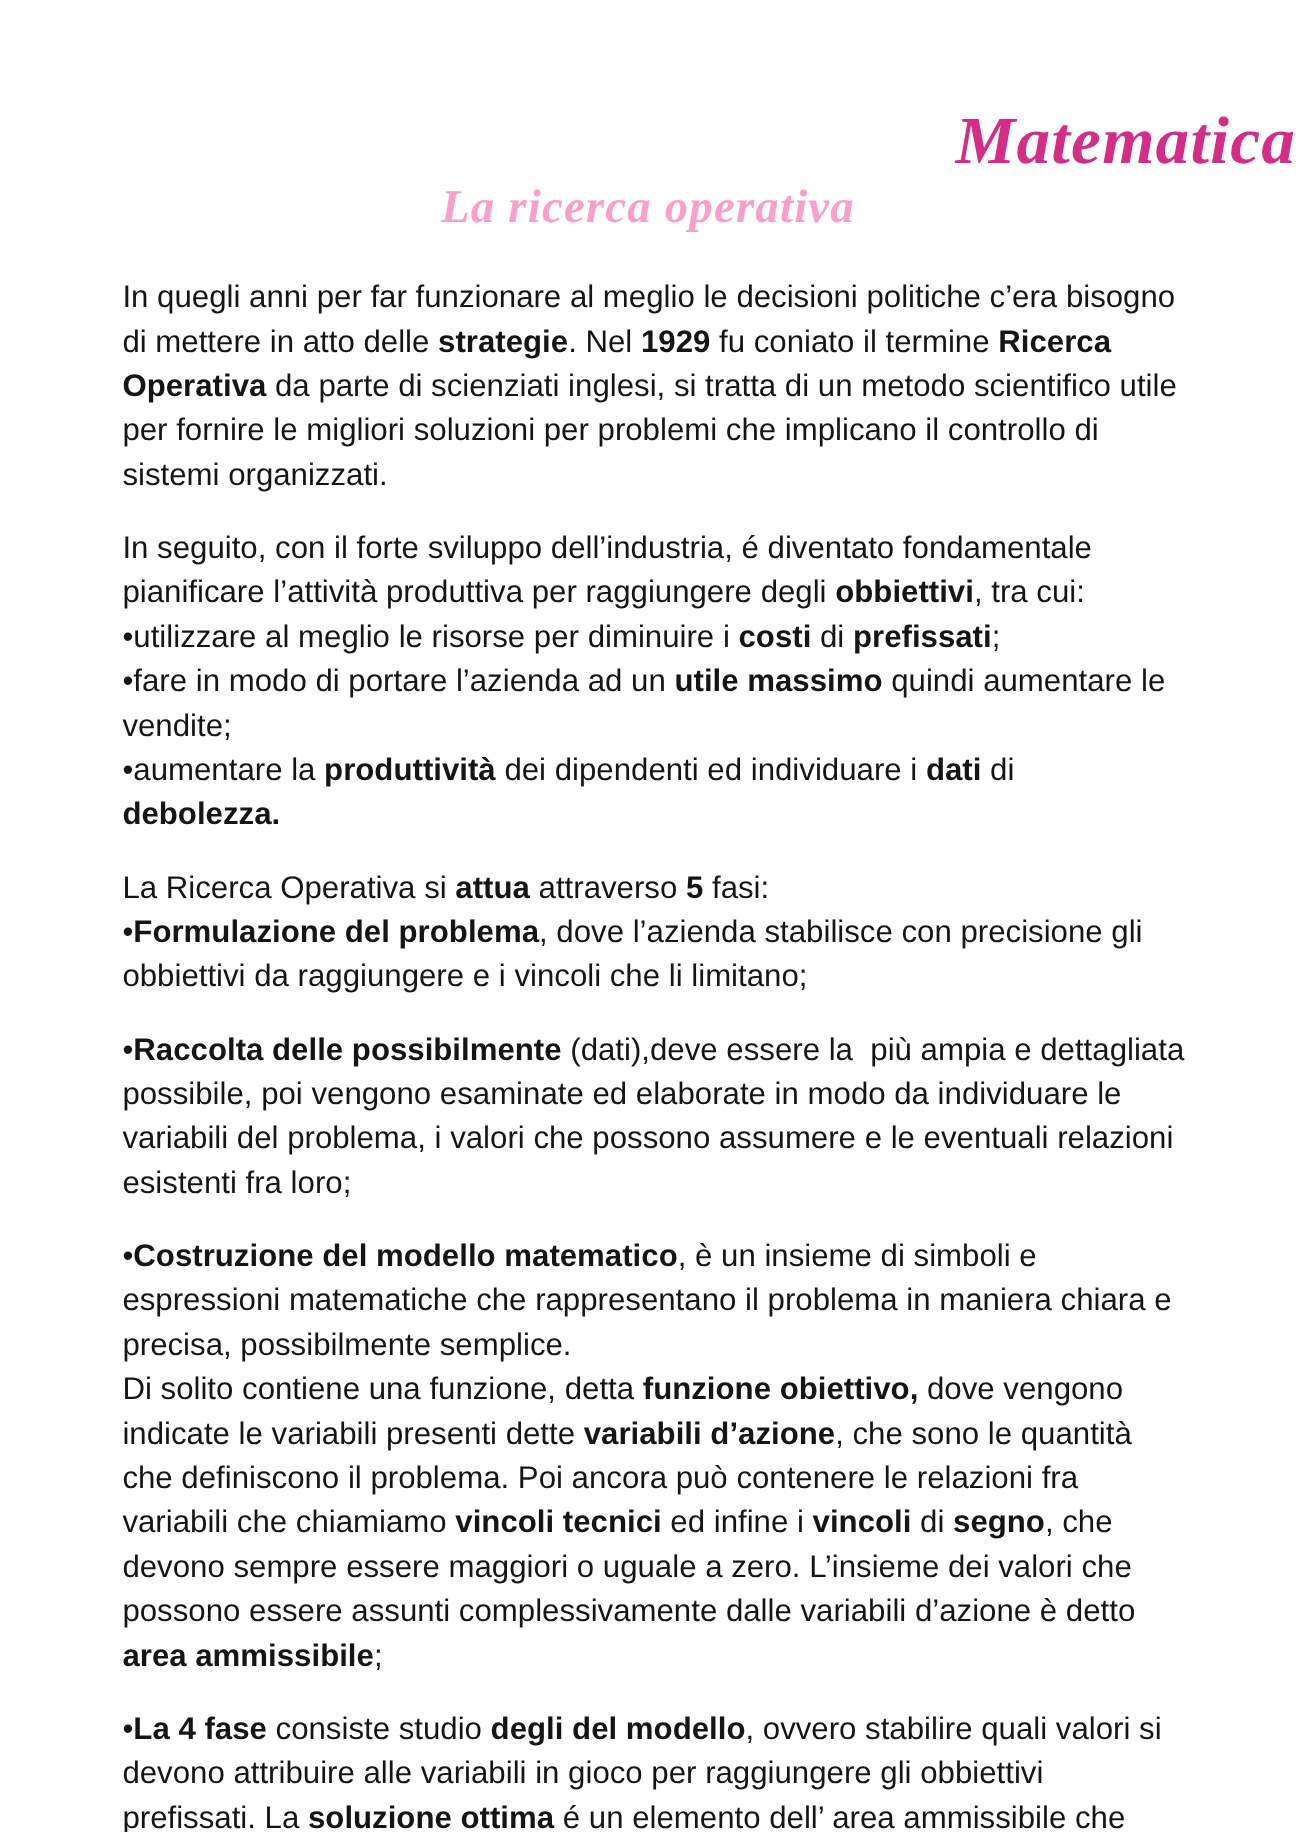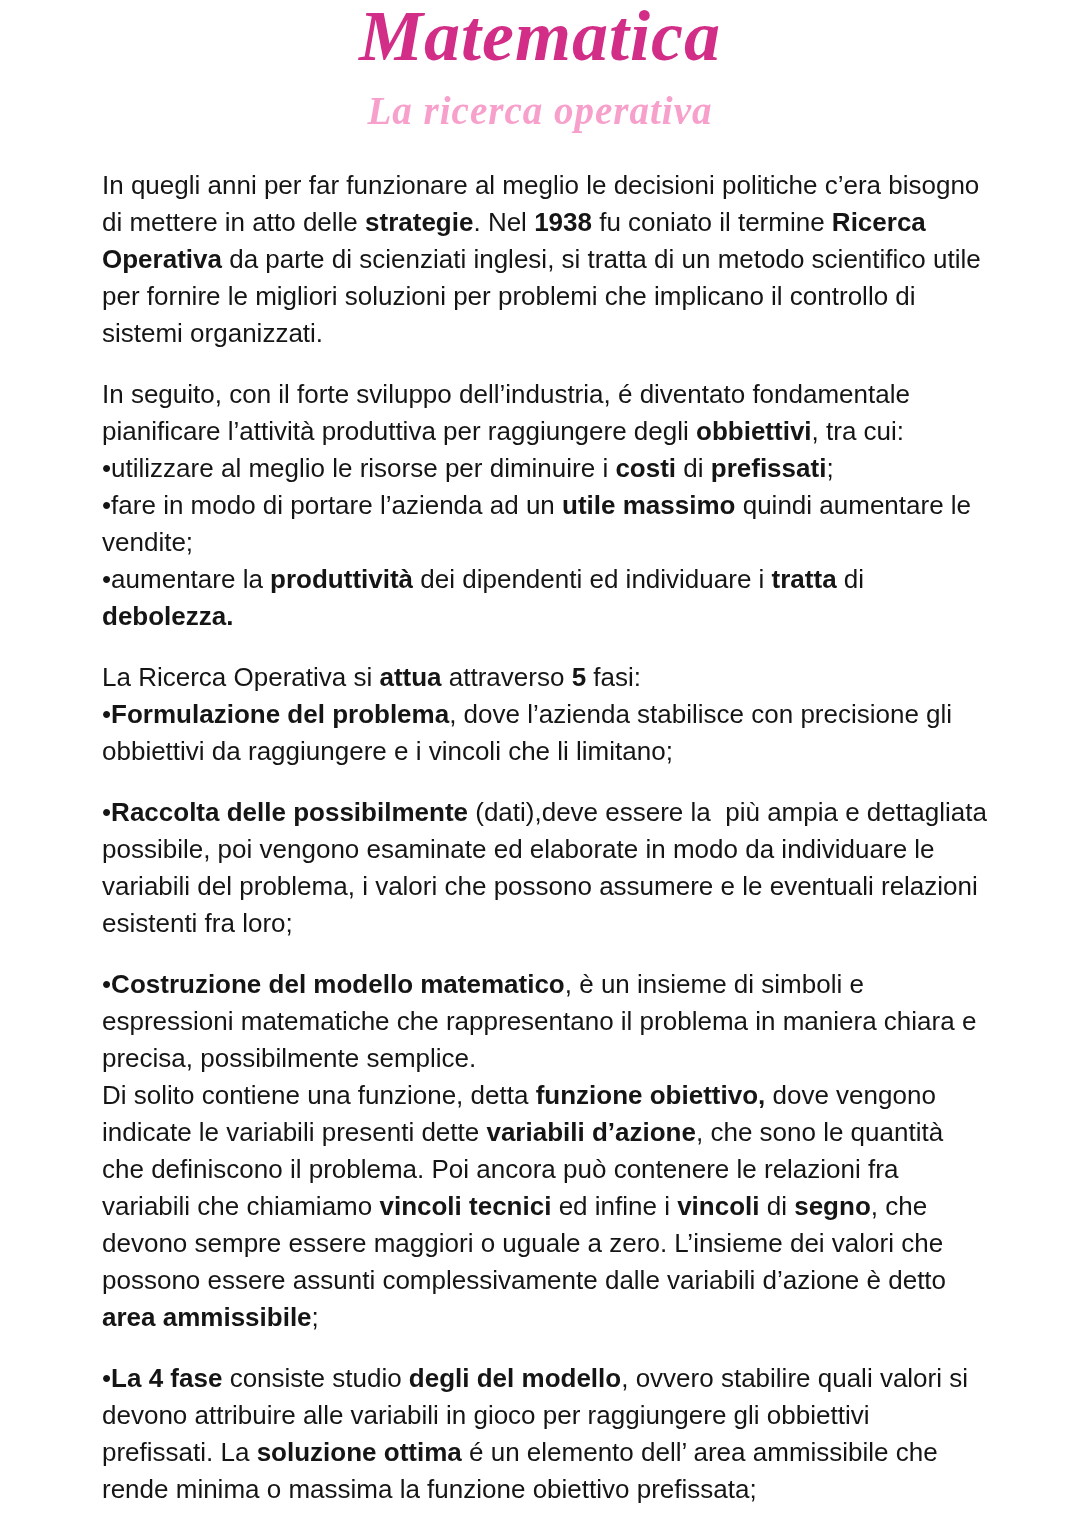--- a/index.html
+++ b/index.html
@@ -6,31 +6,32 @@
   html, body { background: #ffffff; }
   .page {
     position: relative;
     width: 1080px;
     height: 1527px;
     background: #ffffff;
     overflow: hidden;
     font-family: "Liberation Sans", sans-serif;
   }
   .title {
-    text-align: center;
+    margin-top: 90px;
+    text-align: right;
     font-family: "Liberation Serif", serif;
     font-style: italic;
     font-weight: bold;
-    font-size: 72px;
+    font-size: 56px;
     line-height: 1.0;
     letter-spacing: 1px;
     color: #d22e87;
   }
   .subtitle {
-    margin-top: 18px;
+    margin-top: 6px;
     text-align: center;
     font-family: "Liberation Serif", serif;
     font-style: italic;
     font-weight: bold;
     font-size: 39px;
     line-height: 1.1;
     letter-spacing: 1px;
     color: #f7a0cb;
   }
   .doc-body {
@@ -45,29 +46,29 @@
   .run { font-weight: normal; margin-top: 28px; }
   .run.bold { font-weight: bold; }
 </style>
 </head>
 <body>
 
 <div class="page">
   <h1 class="title">Matematica</h1>
   <h2 class="subtitle">La ricerca operativa</h2>
   <div class="doc-body" id="doc-body"><p class="para"><span class="run">In quegli anni per far funzionare al meglio le decisioni politiche c’era bisogno
-di mettere in atto delle </span><span class="run bold">strategie</span><span class="run">. Nel </span><span class="run bold">1938</span><span class="run"> fu coniato il termine </span><span class="run bold">Ricerca
+di mettere in atto delle </span><span class="run bold">strategie</span><span class="run">. Nel </span><span class="run bold">1929</span><span class="run"> fu coniato il termine </span><span class="run bold">Ricerca
 Operativa</span><span class="run"> da parte di scienziati inglesi, si tratta di un metodo scientifico utile
 per fornire le migliori soluzioni per problemi che implicano il controllo di
 sistemi organizzati.</span></p><p class="para"><span class="run">In seguito, con il forte sviluppo dell’industria, é diventato fondamentale
 pianificare l’attività produttiva per raggiungere degli </span><span class="run bold">obbiettivi</span><span class="run">, tra cui:
 •utilizzare al meglio le risorse per diminuire i </span><span class="run bold">costi</span><span class="run"> di </span><span class="run bold">prefissati</span><span class="run">;
 •fare in modo di portare l’azienda ad un </span><span class="run bold">utile massimo</span><span class="run"> quindi aumentare le
 vendite;
-•aumentare la </span><span class="run bold">produttività</span><span class="run"> dei dipendenti ed individuare i </span><span class="run bold">tratta</span><span class="run"> di
+•aumentare la </span><span class="run bold">produttività</span><span class="run"> dei dipendenti ed individuare i </span><span class="run bold">dati</span><span class="run"> di
 </span><span class="run bold">debolezza.</span></p><p class="para"><span class="run">La Ricerca Operativa si </span><span class="run bold">attua</span><span class="run"> attraverso </span><span class="run bold">5</span><span class="run"> fasi:
 •</span><span class="run bold">Formulazione del problema</span><span class="run">, dove l’azienda stabilisce con precisione gli
 obbiettivi da raggiungere e i vincoli che li limitano;</span></p><p class="para"><span class="run">•</span><span class="run bold">Raccolta delle possibilmente</span><span class="run"> (dati),deve essere la  più ampia e dettagliata
 possibile, poi vengono esaminate ed elaborate in modo da individuare le
 variabili del problema, i valori che possono assumere e le eventuali relazioni
 esistenti fra loro;</span></p><p class="para"><span class="run">•</span><span class="run bold">Costruzione del modello matematico</span><span class="run">, è un insieme di simboli e
 espressioni matematiche che rappresentano il problema in maniera chiara e
 precisa, possibilmente semplice.
 Di solito contiene una funzione, detta </span><span class="run bold">funzione obiettivo,</span><span class="run"> dove vengono
 indicate le variabili presenti dette </span><span class="run bold">variabili d’azione</span><span class="run">, che sono le quantità

